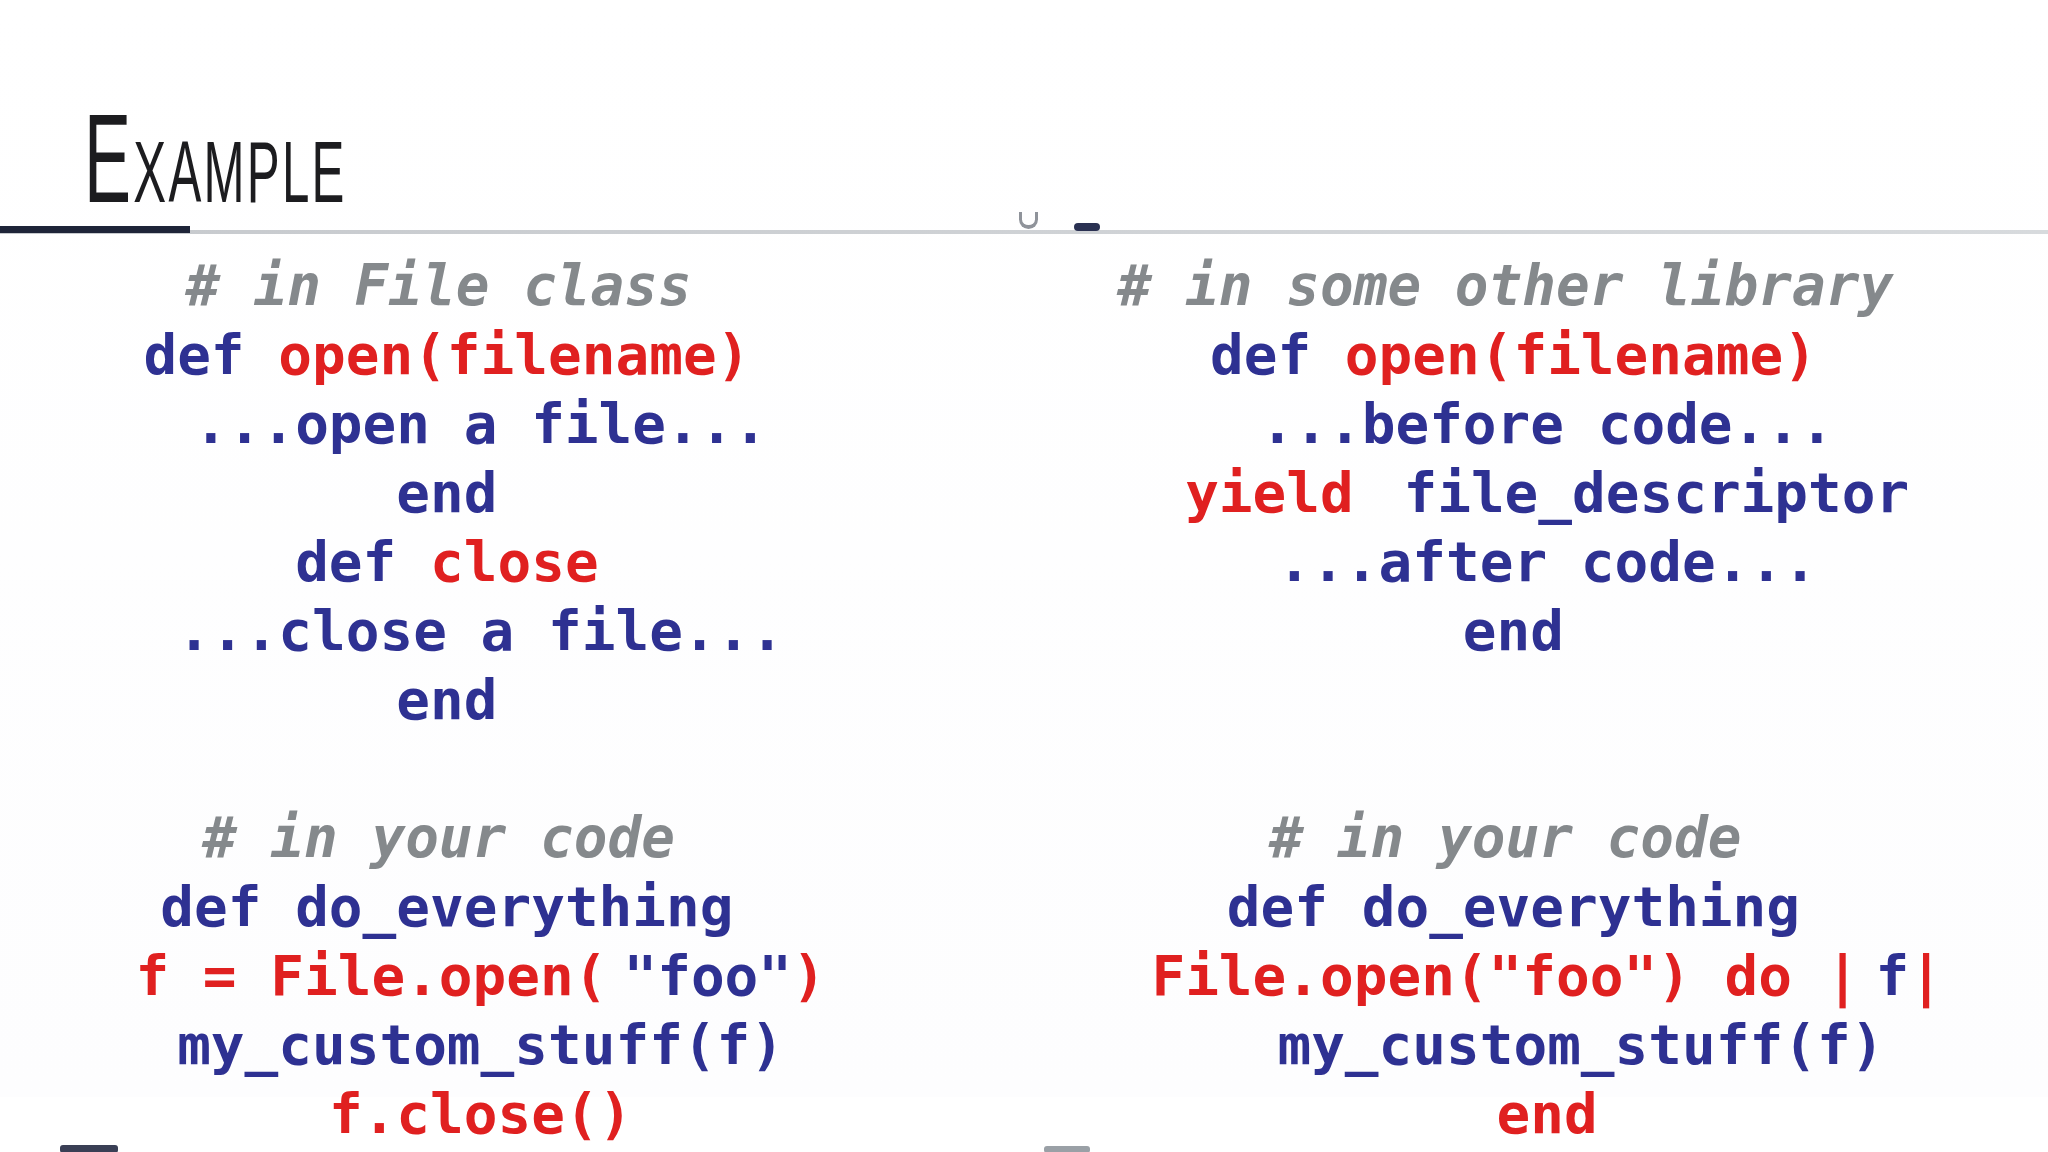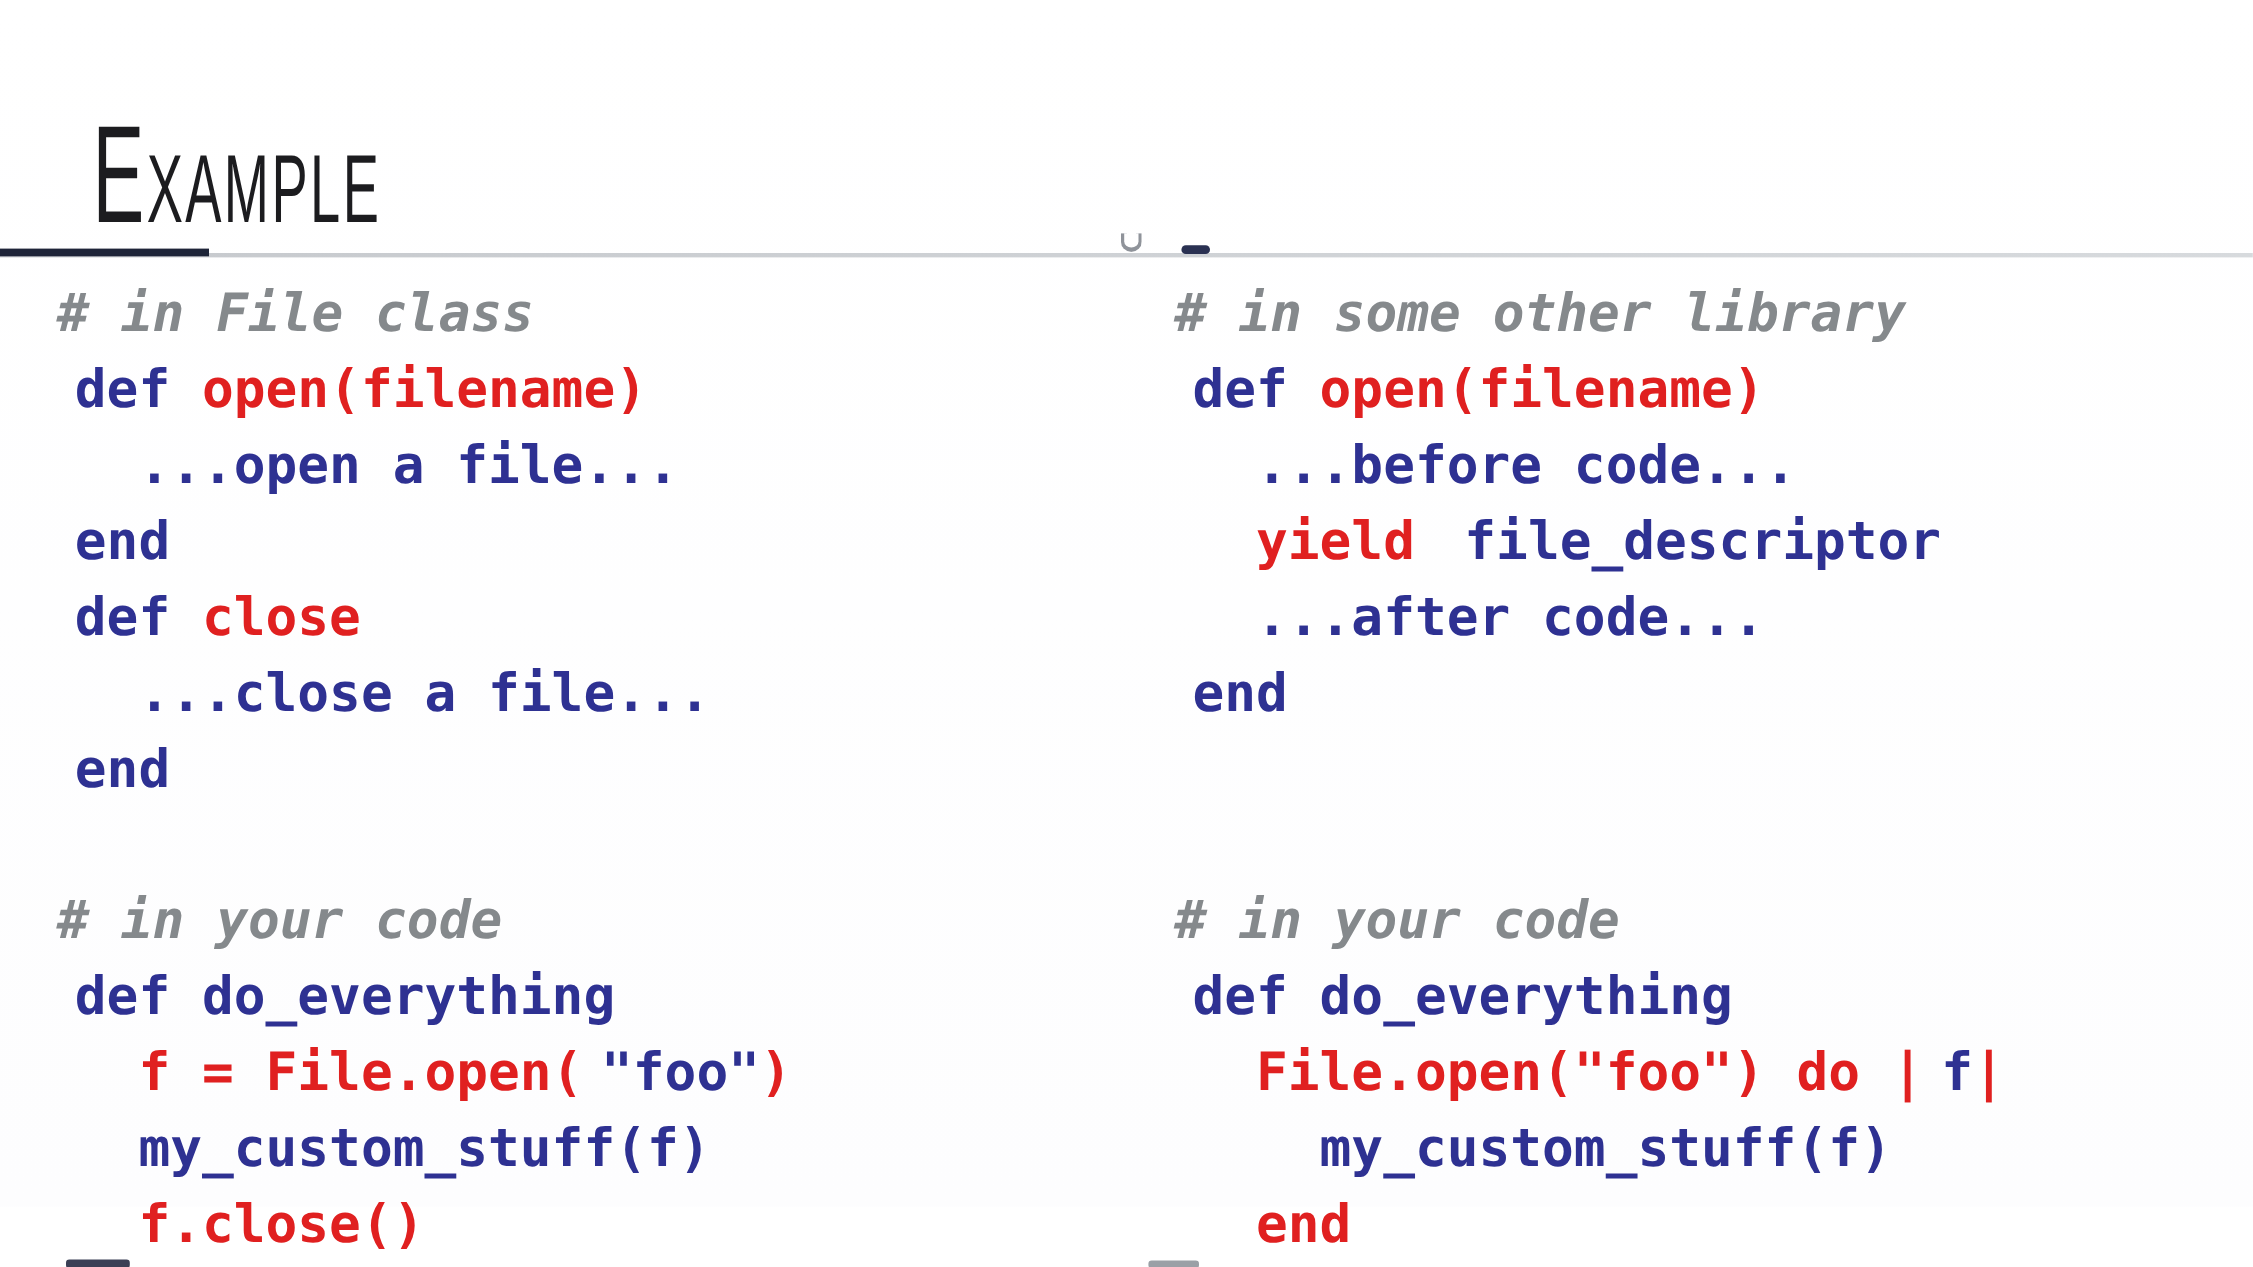--- a/index.html
+++ b/index.html
@@ -10,20 +10,21 @@
     overflow: hidden;
     background: #ffffff;
     font-family: "Liberation Sans", sans-serif;
   }
   .slide {
     position: absolute;
     inset: 0;
     width: 2048px;
     height: 1097px;
     background: linear-gradient(180deg, #ffffff 0%, #fdfdfe 100%);
+    text-align: center;
   }
   
   .title {
     position: absolute;
     left: 84px;
     top: 96px;
     font-family: "Liberation Sans", sans-serif;
     font-size: 126px;
     line-height: 126px;
     font-weight: 500;
@@ -90,21 +91,21 @@
     width: 46px;
     height: 7px;
     background: #9aa0a6;
     border-radius: 3px;
   }
   
   .code-col {
     position: absolute;
     top: 251px;
     font-family: "DejaVu Sans Mono", "Liberation Mono", monospace;
-    font-size: 48px;
+    font-size: 56px;
     font-weight: bold;
     line-height: 69px;
     white-space: pre;
   }
   .code-col-left  { left: 52px; }
   .code-col-right { left: 1068px; }
   .code-line { height: 69px; }
   .tok-comment {
     color: var(--c-comment, #85898c);
     font-style: italic;

